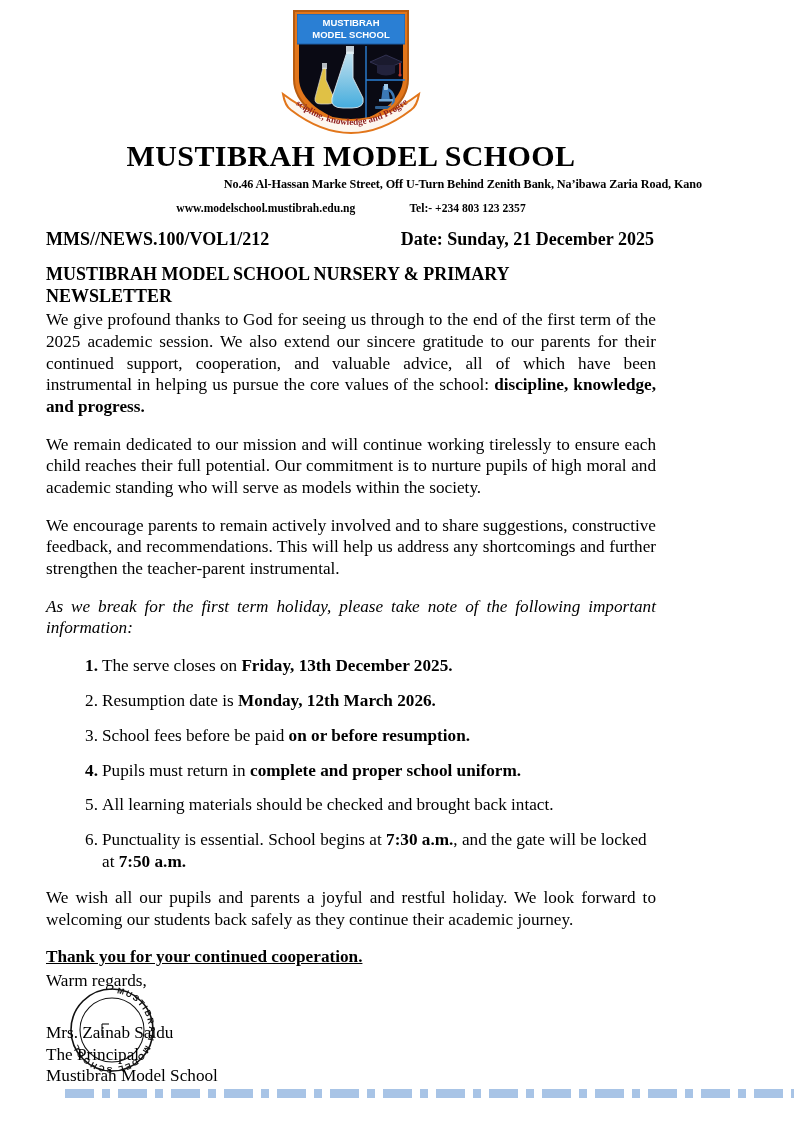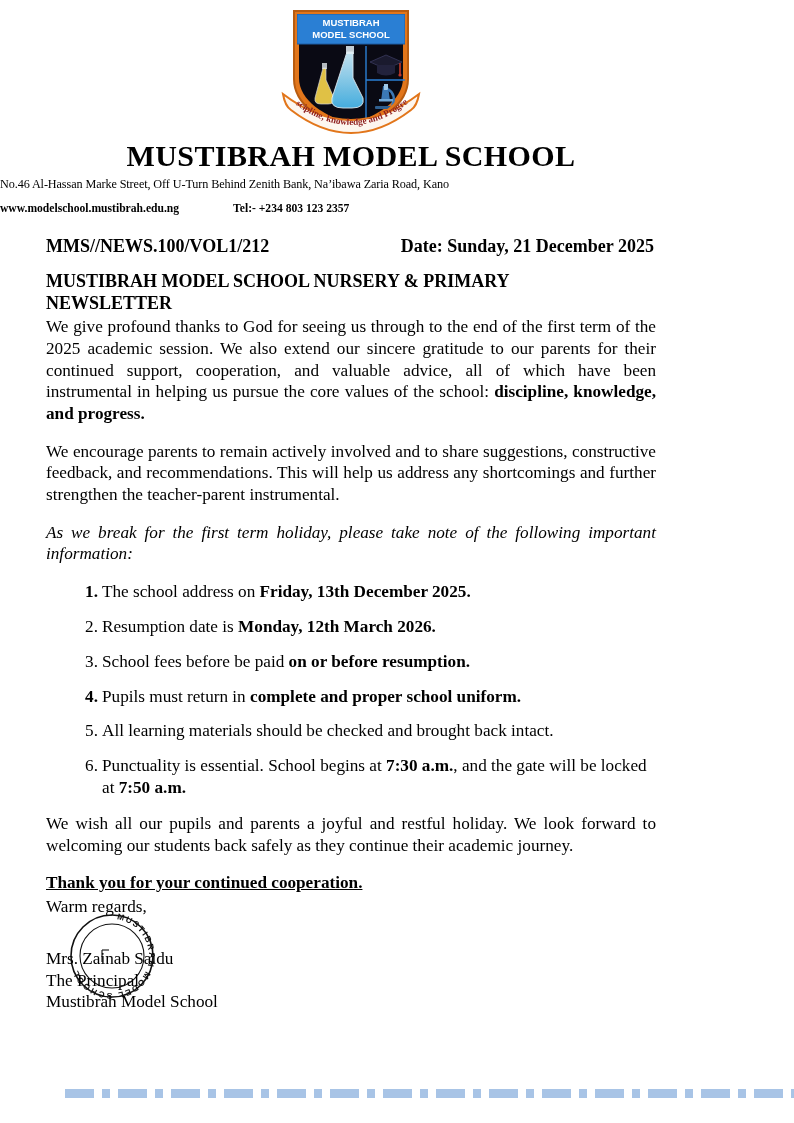--- a/index.html
+++ b/index.html
@@ -40,38 +40,39 @@
   
   .school-name {
     text-align: center;
     font-size: 30px;
     font-weight: bold;
     letter-spacing: .4px;
     line-height: 1.05;
     margin-top: 2px;
   }
   .school-address {
-    text-align: left;
+    text-align: right;
     font-size: 12.2px;
-    font-weight: normal;
+    font-weight: bold;
     margin-top: 5px;
     letter-spacing: -0.1px;
   }
   .contact-row {
     display: flex;
+    justify-content: center;
     gap: 54px;
     font-size: 11.6px;
     font-weight: bold;
     margin-top: 10px;
   }
 
   
   .body-area {
     padding: 0 46px 0 46px;
-    margin-top: 20px;
+    margin-top: 13px;
     font-size: 17.2px;
     line-height: 1.26;
   }
 
   .ref-row {
     display: flex;
     justify-content: space-between;
     font-weight: bold;
     font-size: 18px;
     margin-bottom: 14px;
@@ -254,27 +255,28 @@
     <div class="ref-row">
       <span>MMS//NEWS.100/VOL1/212</span>
       <span class="ref-date">Date: Sunday, 21 December 2025</span>
     </div>
 
     <div class="heading-line">MUSTIBRAH MODEL SCHOOL NURSERY &amp; PRIMARY</div>
     <div class="heading-line">NEWSLETTER</div>
 
     <p class="para first"><span>We give profound thanks to God for seeing us through to the end of the first term of the 2025 academic session. We also extend our sincere gratitude to our parents for their continued support, cooperation, and valuable advice, all of which have been instrumental in helping us pursue the core values of the school: </span><b>discipline, knowledge, and progress.</b></p>
 
+    <p class="para">We remain dedicated to our mission and will continue working tirelessly to ensure each child reaches their full potential. Our commitment is to nurture pupils of high moral and academic standing who will serve as models within the society.</p>
 
     <p class="para">We encourage parents to remain actively involved and to share suggestions, constructive feedback, and recommendations. This will help us address any shortcomings and further strengthen the teacher-parent instrumental.</p>
 
     <p class="para intro-list-line">As we break for the first term holiday, please take note of the following important information:</p>
 
     <ol class="notices">
-      <li class="bold-marker"><span>The school address on </span><b>Friday, 13th December 2025.</b></li>
+      <li class="bold-marker"><span>The serve closes on </span><b>Friday, 13th December 2025.</b></li>
       <li><span>Resumption date is </span><b>Monday, 12th March 2026.</b></li>
       <li><span>School fees before be paid </span><b>on or before resumption.</b></li>
       <li class="bold-marker"><span>Pupils must return in </span><b>complete and proper school uniform.</b></li>
       <li><span>All learning materials should be checked and brought back intact.</span></li>
       <li><span>Punctuality is essential. School begins at </span><b>7:30 a.m.</b><span>, and the gate will be locked at </span><b>7:50 a.m.</b></li>
     </ol>
 
     <p class="para closing">We wish all our pupils and parents a joyful and restful holiday. We look forward to welcoming our students back safely as they continue their academic journey.</p>
 
     <p class="thanks">Thank you for your continued cooperation.</p>

